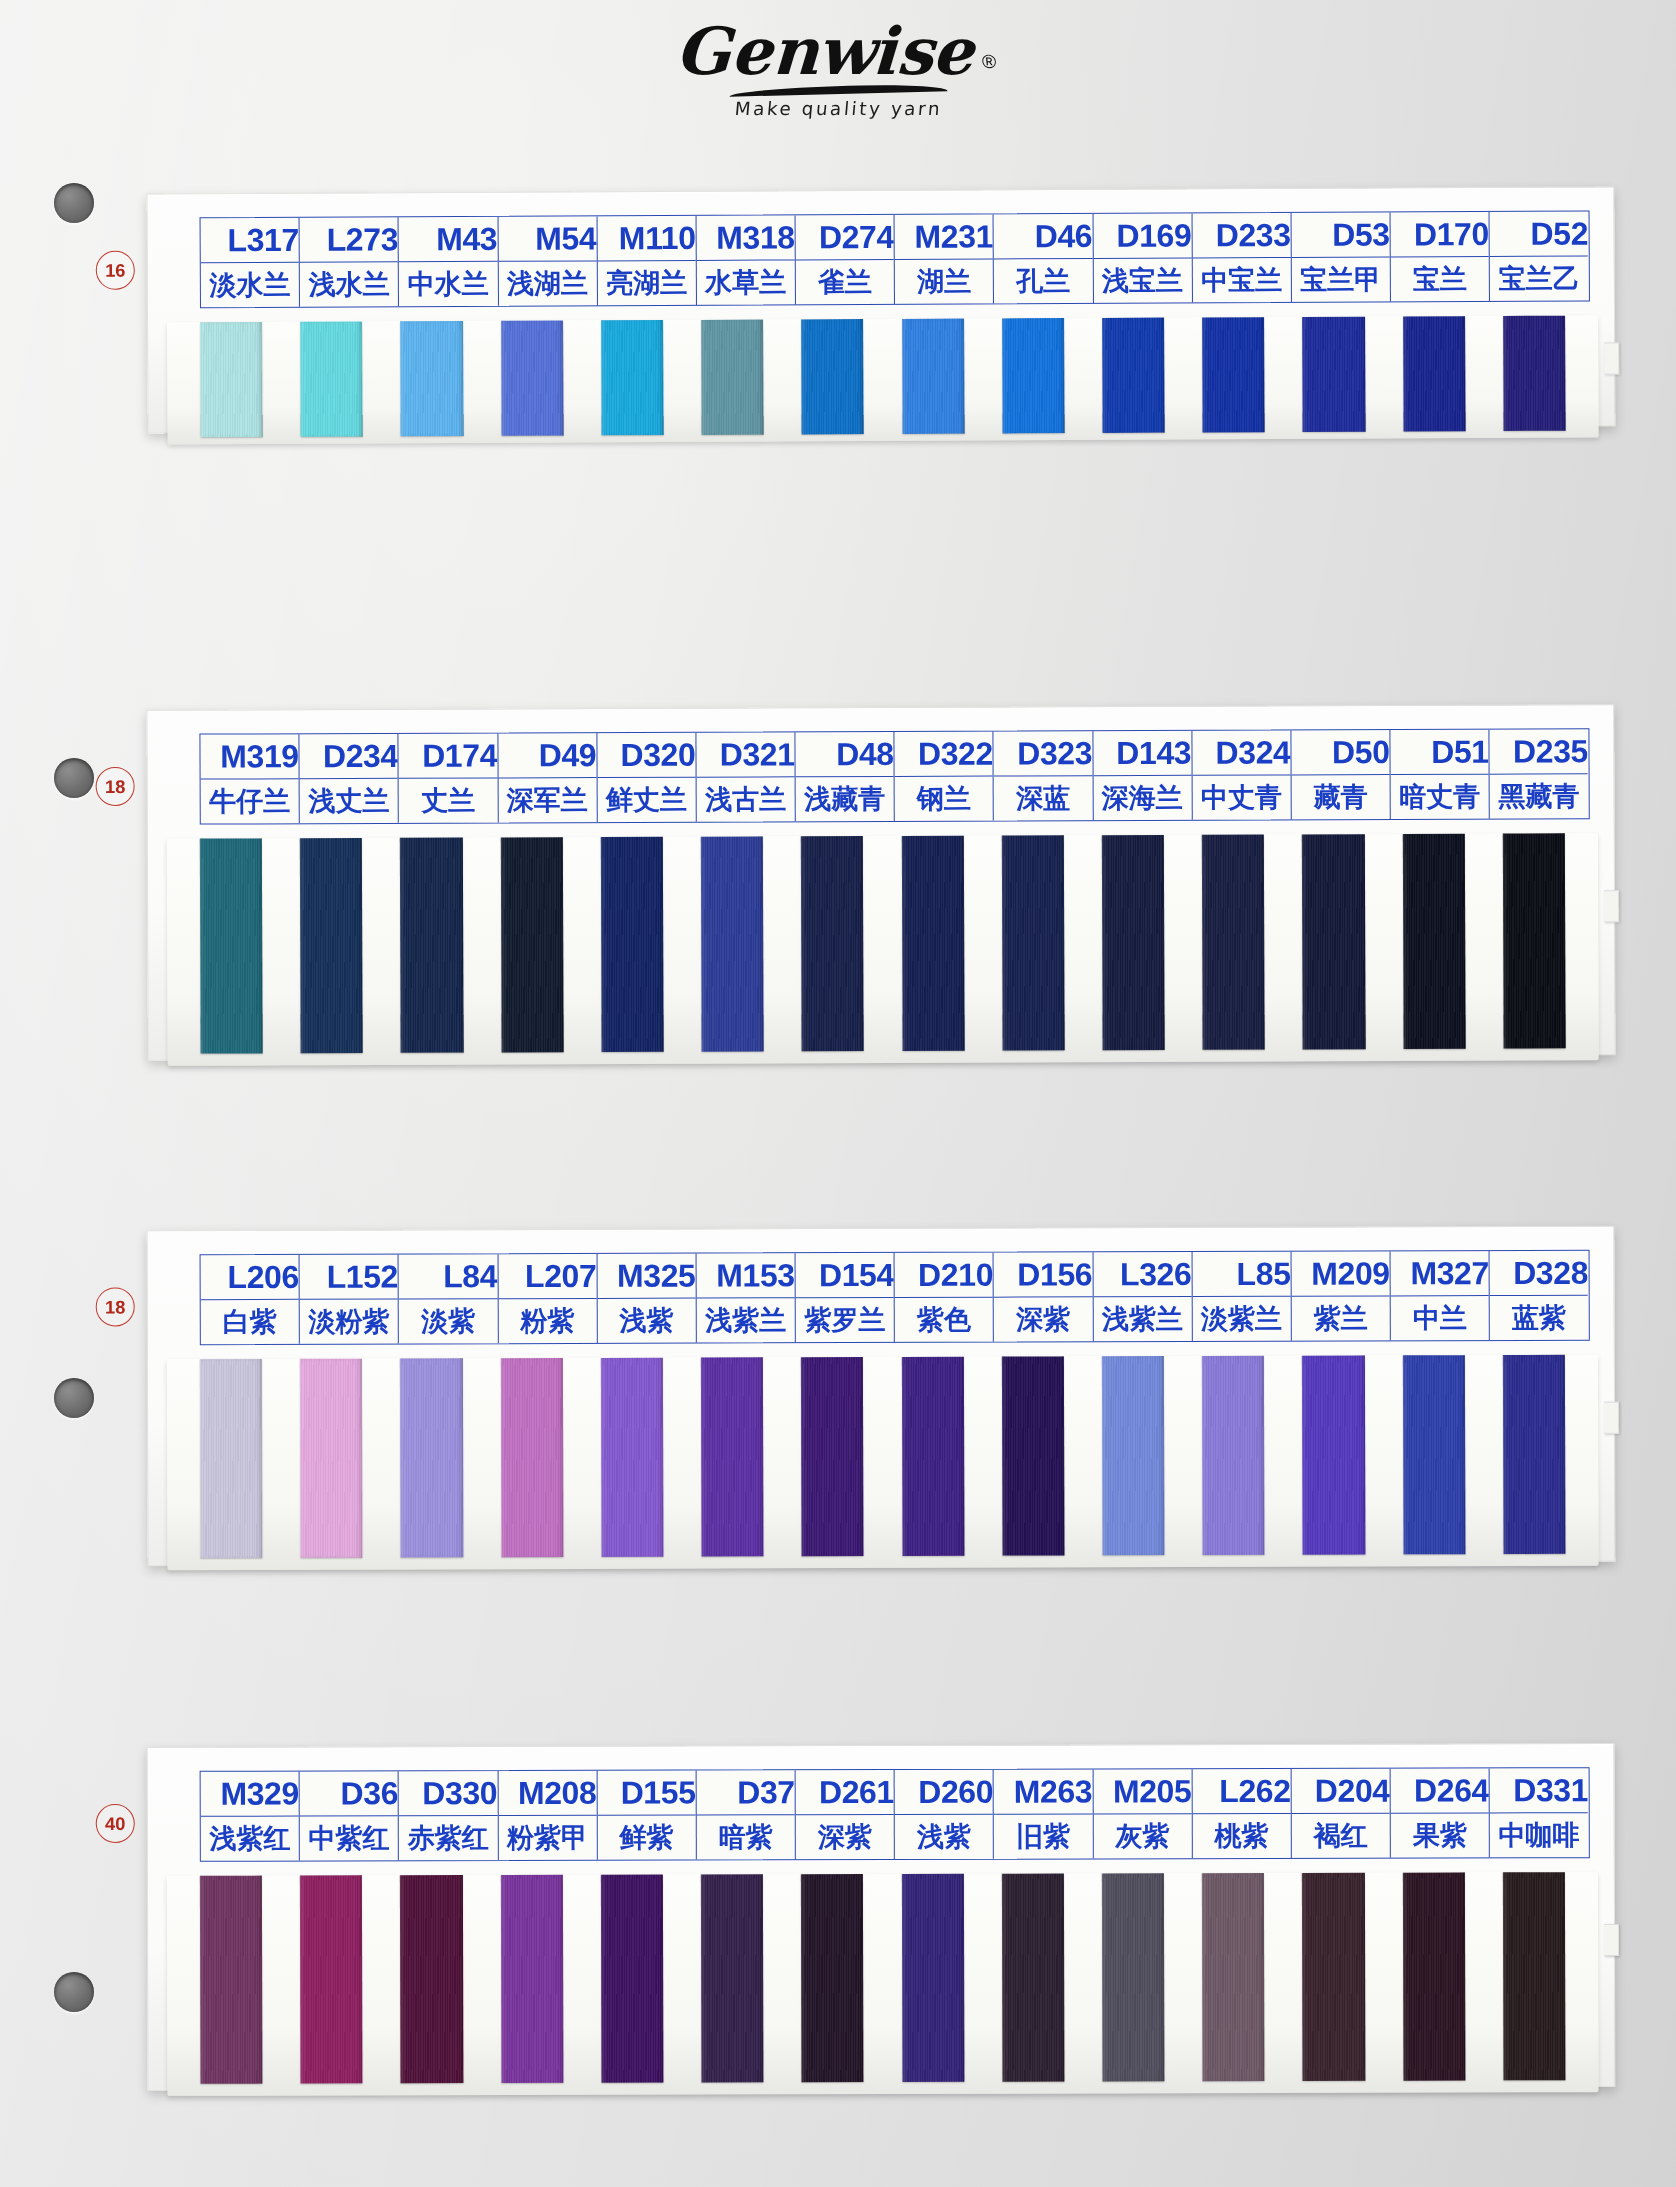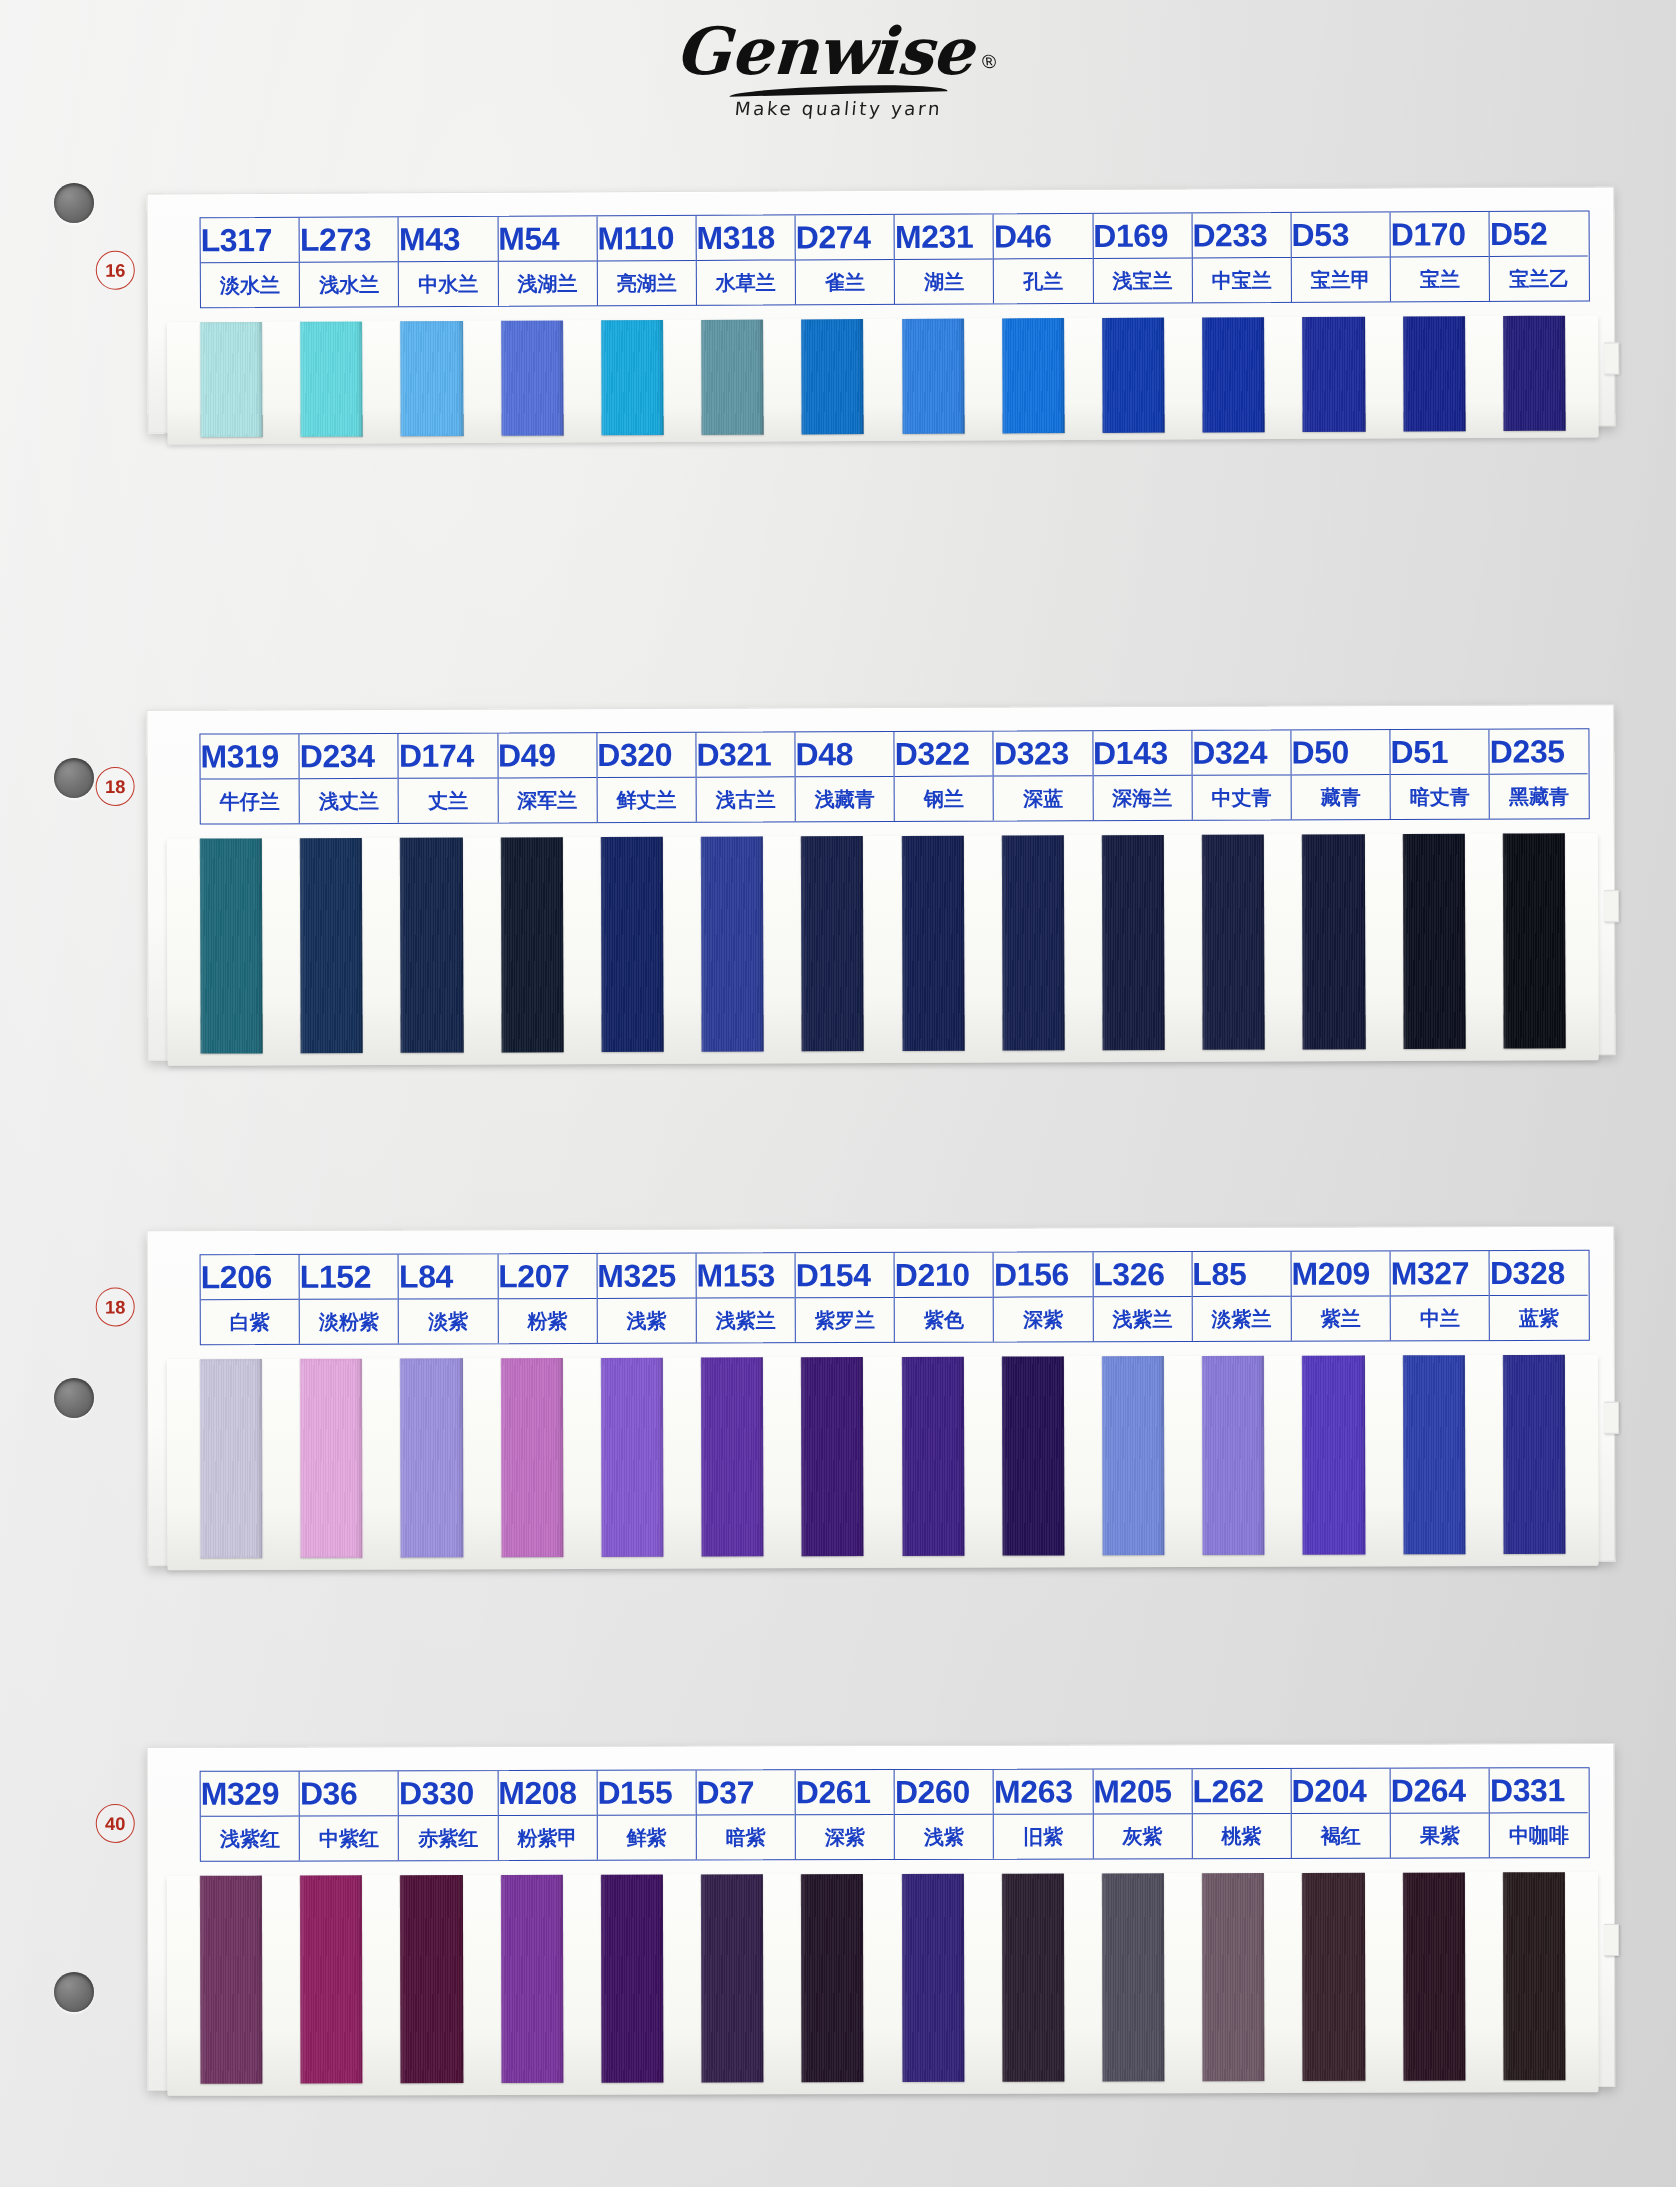--- a/index.html
+++ b/index.html
@@ -87,28 +87,28 @@
     border:1.7px solid #2b49b5;
     background:#fbfbf7;
   }
   .lbl-col{
     flex:1 1 0;min-width:0;
     border-right:1.7px solid #2b49b5;
     display:flex;flex-direction:column;
   }
   .lbl-col:last-child{border-right:none;}
   .code{
-    height:44px;line-height:44px;text-align:left;
+    height:44px;line-height:44px;text-align:right;
     font-size:32px;font-weight:700;color:#1b3fc4;
     border-bottom:1.7px solid #2b49b5;
     letter-spacing:-0.4px;white-space:nowrap;overflow:hidden;
   }
   .cname{
     height:44px;line-height:44px;text-align:center;
-    font-size:20px;font-weight:700;color:#1b3fc4;
+    font-size:27px;font-weight:700;color:#1b3fc4;
     font-family:"DejaVu Sans","Liberation Sans",sans-serif;
     white-space:nowrap;overflow:hidden;letter-spacing:0px;
   }
   
   .swatch-area{
     position:absolute;left:33px;right:30px;
     display:flex;
   }
   .swatch-cell{
     flex:1 1 0;min-width:0;

